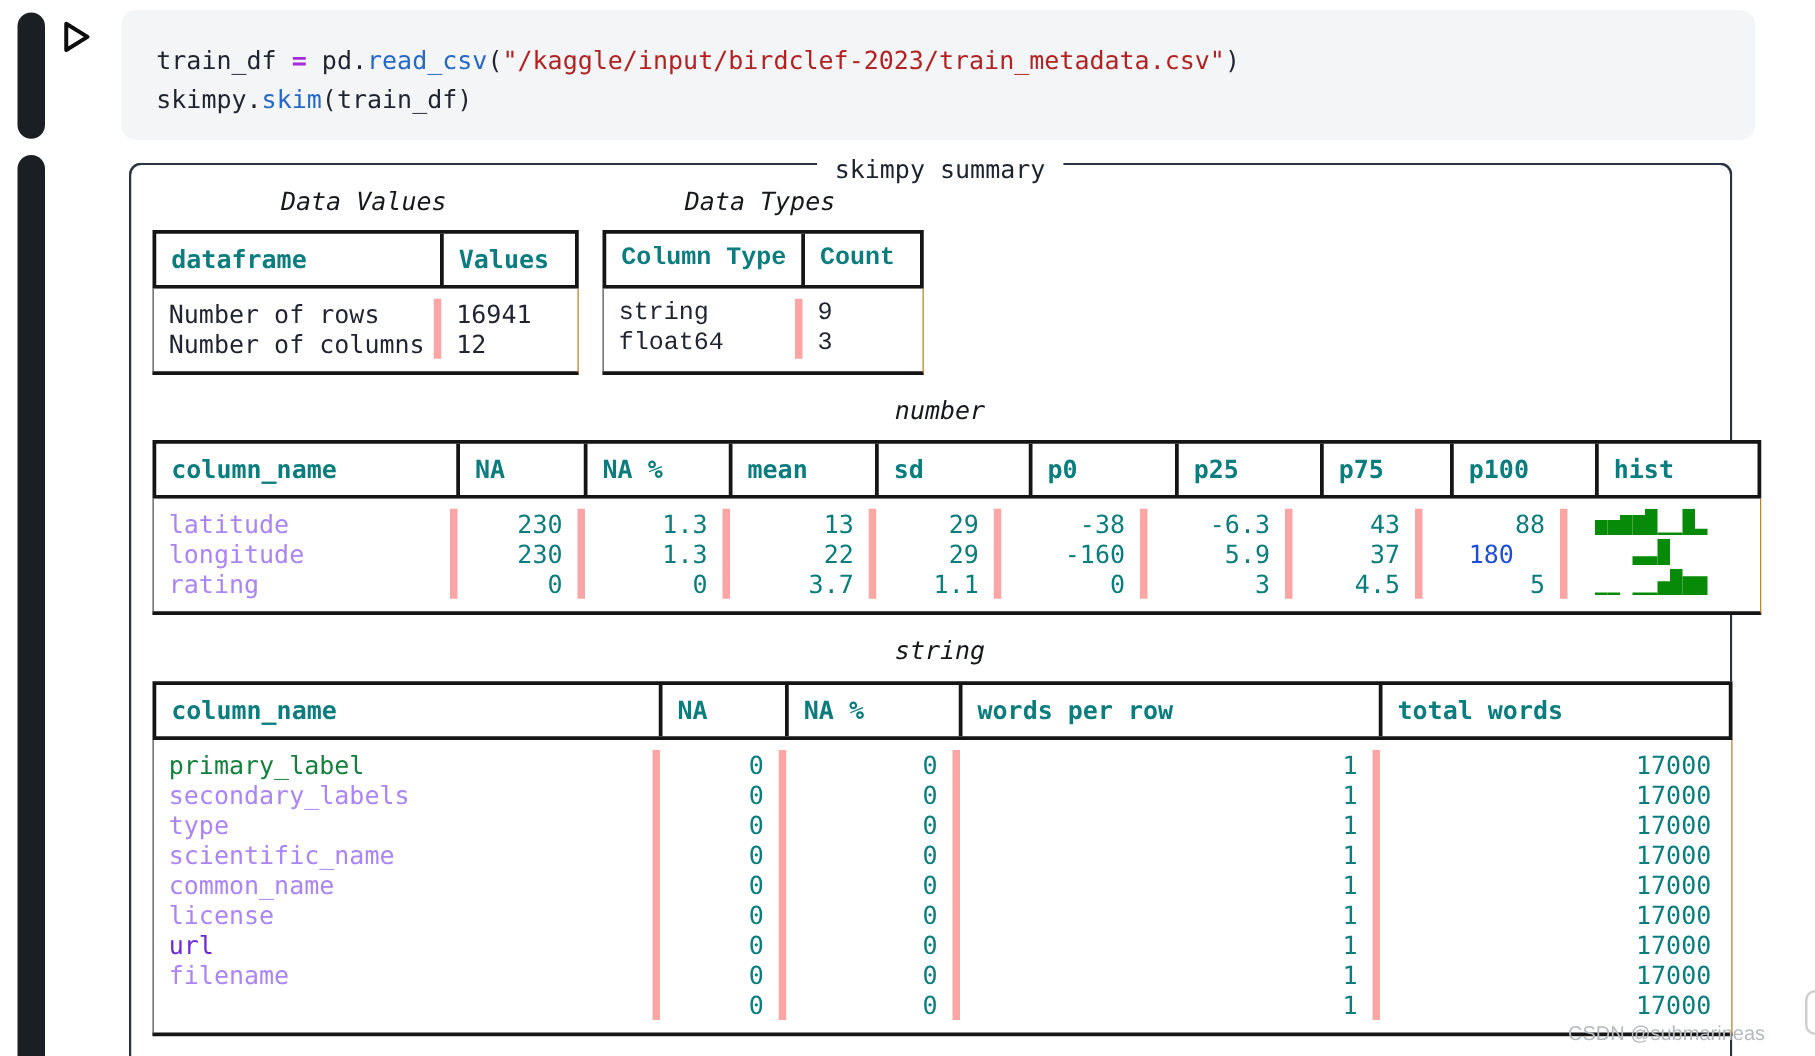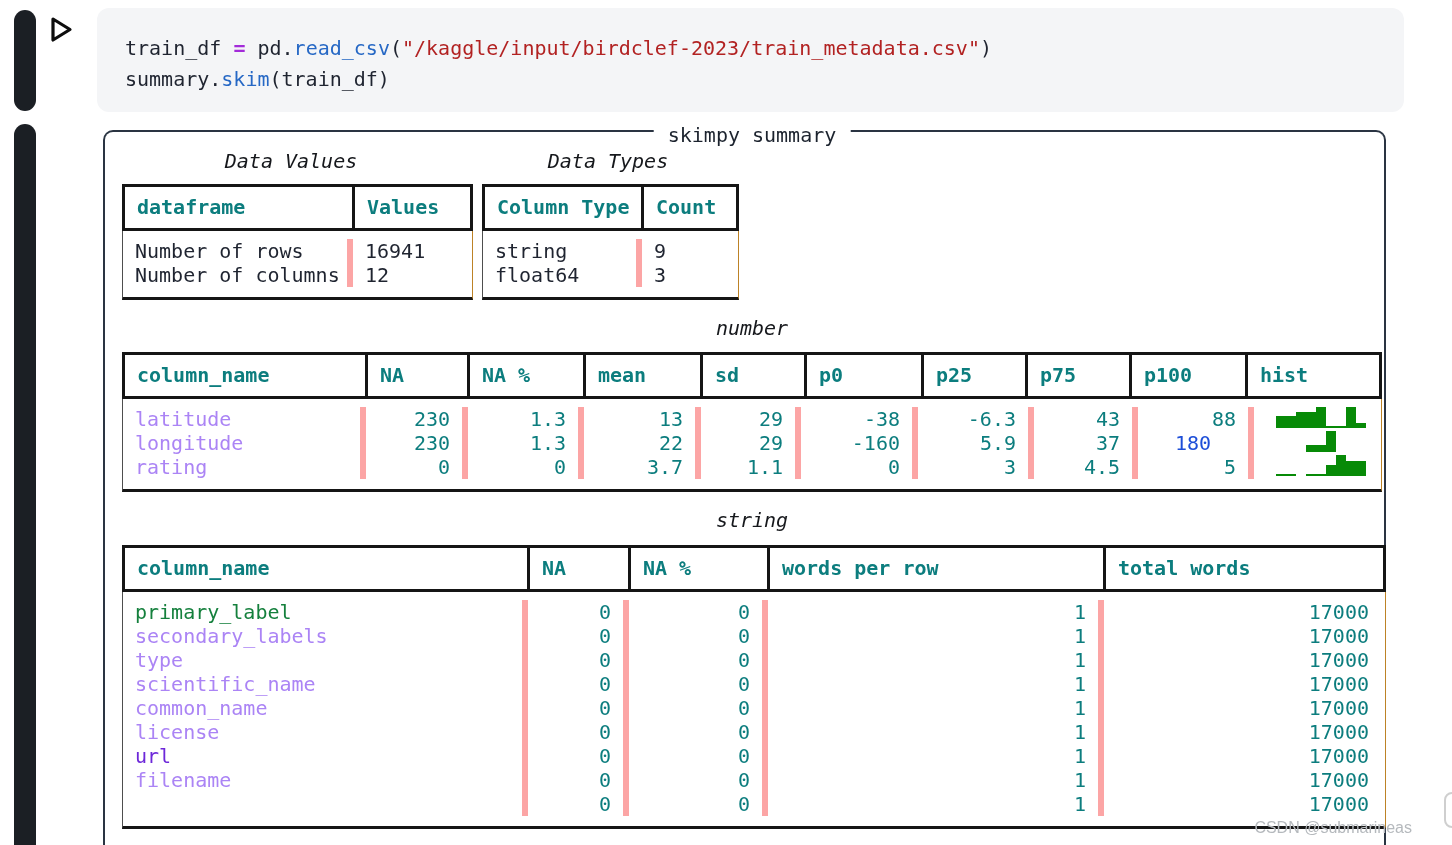--- a/index.html
+++ b/index.html
@@ -48,21 +48,21 @@
     position:absolute;transform:translateX(-50%);
     font-size:20px;font-style:italic;color:#16181c;white-space:nowrap;z-index:2;
   }
   .st-ds{left:291px;top:149px;}
   .st-dt{left:608px;top:149px;}
   .st-num{left:752px;top:316px;}
   .st-str{left:752px;top:508px;}
   
   .tbl{position:absolute;font-size:20px;z-index:2;background:#fff;}
   .tbl-ds{left:122px;top:184px;}
-  .tbl-dt{left:482px;top:184px;}
+  .tbl-dt{left:482px;top:184px;font-family:Liberation Mono, monospace;}
   .tbl-num{left:122px;top:352px;}
   .tbl-str{left:122px;top:545px;}
   .tbl-head{display:flex;border:3px solid var(--heavy);background:#fff;}
   .th{box-sizing:border-box;height:41px;line-height:40px;padding:0 12px;font-weight:bold;
       color:var(--teal);border-right:3px solid var(--heavy);white-space:nowrap;overflow:hidden;}
   .th:last-child{border-right:none;}
   .tbl-body{display:flex;border-left:1px solid var(--light);border-right:1px solid var(--oedge);
       border-bottom:3px solid var(--heavy);padding:8px 0 10px;background:#fff;}
   .tcol{box-sizing:border-box;border-right:6px solid #fca5a5;}
   .tcol:last-child{border-right:none;}
@@ -90,36 +90,36 @@
 
   <div class="run-btn">
     <svg width="30" height="32" viewBox="0 0 30 32">
       <polygon points="7,5 24,15.5 7,26" fill="none" stroke="#0d0d0d" stroke-width="3.2" stroke-linejoin="round"></polygon>
     </svg>
   </div>
 
   <div class="code-cell">
     <div class="code-lines">
         <div class="code-line"><span class="tok-v">train_df </span><span class="tok-o">=</span><span class="tok-v"> pd.</span><span class="tok-f">read_csv</span><span class="tok-v">(</span><span class="tok-s">"/kaggle/input/birdclef-2023/train_metadata.csv"</span><span class="tok-v">)</span></div>
-        <div class="code-line"><span class="tok-v">summary.</span><span class="tok-f">skim</span><span class="tok-v">(train_df)</span></div>
+        <div class="code-line"><span class="tok-v">skimpy.</span><span class="tok-f">skim</span><span class="tok-v">(train_df)</span></div>
       </div>
   </div>
 
   <div class="output-panel"></div>
   <div class="panel-title">skimpy summary</div>
 
   <div class="section-title st-ds">Data Values</div>
   <div class="section-title st-dt">Data Types</div>
   <div class="section-title st-num">number</div>
   <div class="section-title st-str">string</div>
 
   <div class="tbl tbl-ds">
       <div class="tbl-head">
         <div class="th" style="width: 230px;">dataframe</div>
-        <div class="th" style="width: 115px;">Values</div>
+        <div class="th" style="width: 105px;">Values</div>
       </div>
       <div class="tbl-body">
         <div class="tcol" style="width: 230px;">
           <div class="tline" style="color: rgb(31, 36, 48);">Number of rows</div>
           <div class="tline" style="color: rgb(31, 36, 48);">Number of columns</div>
         </div>
         <div class="tcol" style="width: 105px;">
           <div class="tline" style="color: rgb(31, 36, 48);">16941</div>
           <div class="tline" style="color: rgb(31, 36, 48);">12</div>
         </div>
@@ -140,23 +140,23 @@
           <div class="tline" style="color: rgb(31, 36, 48);">3</div>
         </div>
       </div>
     </div>
   <div class="tbl tbl-num">
       <div class="tbl-head">
         <div class="th" style="width: 243px;">column_name</div>
         <div class="th" style="width: 102px;">NA</div>
         <div class="th" style="width: 116px;">NA %</div>
         <div class="th" style="width: 117px;">mean</div>
-        <div class="th" style="width: 104px;">sd</div>
+        <div class="th" style="width: 123px;">sd</div>
         <div class="th" style="width: 117px;">p0</div>
-        <div class="th" style="width: 104px;">p25</div>
+        <div class="th" style="width: 116px;">p25</div>
         <div class="th" style="width: 104px;">p75</div>
         <div class="th" style="width: 116px;">p100</div>
         <div class="th" style="width: 127px;">hist</div>
       </div>
       <div class="tbl-body">
         <div class="tcol" style="width: 243px;">
           <div class="tline" style="color: rgb(171, 132, 245);">latitude</div>
           <div class="tline" style="color: rgb(171, 132, 245);">longitude</div>
           <div class="tline" style="color: rgb(171, 132, 245);">rating</div>
         </div>

